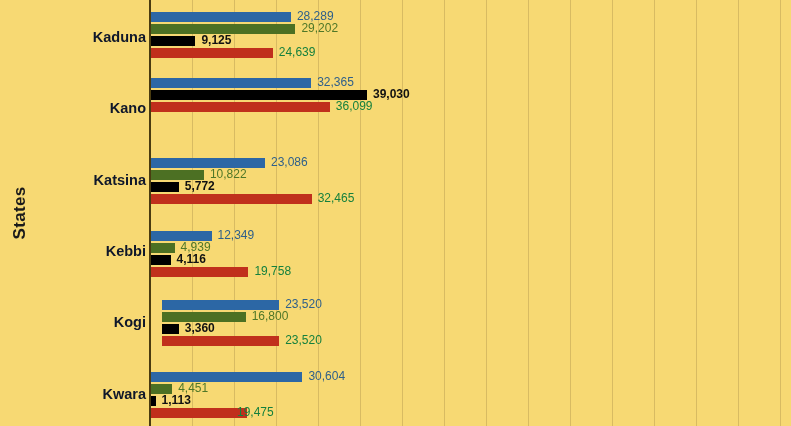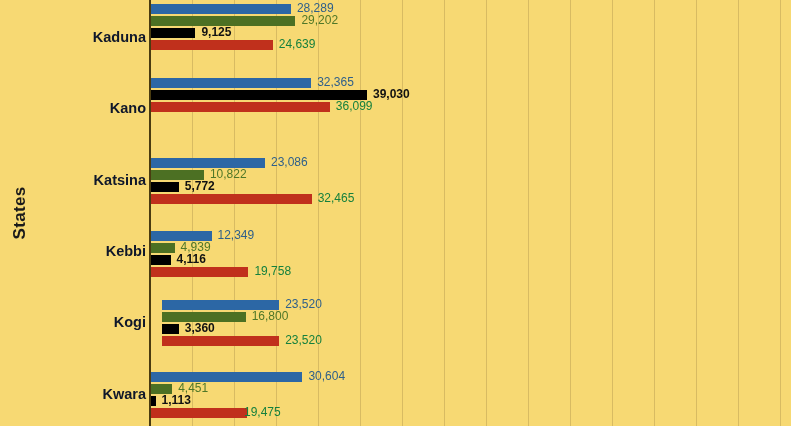--- a/index.html
+++ b/index.html
@@ -143,21 +143,21 @@
         <div class="gridline" style="left: 336px;"></div>
         <div class="gridline" style="left: 378px;"></div>
         <div class="gridline" style="left: 420px;"></div>
         <div class="gridline" style="left: 462px;"></div>
         <div class="gridline" style="left: 504px;"></div>
         <div class="gridline" style="left: 546px;"></div>
         <div class="gridline" style="left: 588px;"></div>
         <div class="gridline" style="left: 630px;"></div>
       </div>
     <div id="bars-layer">
-        <div class="bar-group" style="top: 4px;">
+        <div class="bar-group" style="top: 12px;">
           <div class="bar-row">
             <div class="bar" style="width: 140.9px; background: rgb(44, 103, 165);"></div>
             <span class="bar-value v-blue" style="left: 146.9px;">28,289</span>
           </div>
           <div class="bar-row">
             <div class="bar" style="width: 145.447px; background: rgb(76, 112, 35);"></div>
             <span class="bar-value v-green" style="left: 151.447px;">29,202</span>
           </div>
           <div class="bar-row">
             <div class="bar" style="width: 45.4491px; background: rgb(0, 0, 0);"></div>
@@ -244,20 +244,20 @@
           <div class="bar-row">
             <div class="bar" style="width: 22.1692px; background: rgb(76, 112, 35);"></div>
             <span class="bar-value v-green" style="left: 28.1692px;">4,451</span>
           </div>
           <div class="bar-row">
             <div class="bar" style="width: 5.54354px; background: rgb(0, 0, 0);"></div>
             <span class="bar-value v-black" style="left: 11.5435px;">1,113</span>
           </div>
           <div class="bar-row">
             <div class="bar" style="width: 96.9995px; background: rgb(192, 48, 28);"></div>
-            <span class="bar-value v-red" style="left: 94px;">19,475</span>
+            <span class="bar-value v-red" style="left: 87px;">19,475</span>
           </div>
         </div>
       </div>
   </div>
 
   <div id="y-axis-line"></div>
 </div>
 
 </body></html>

